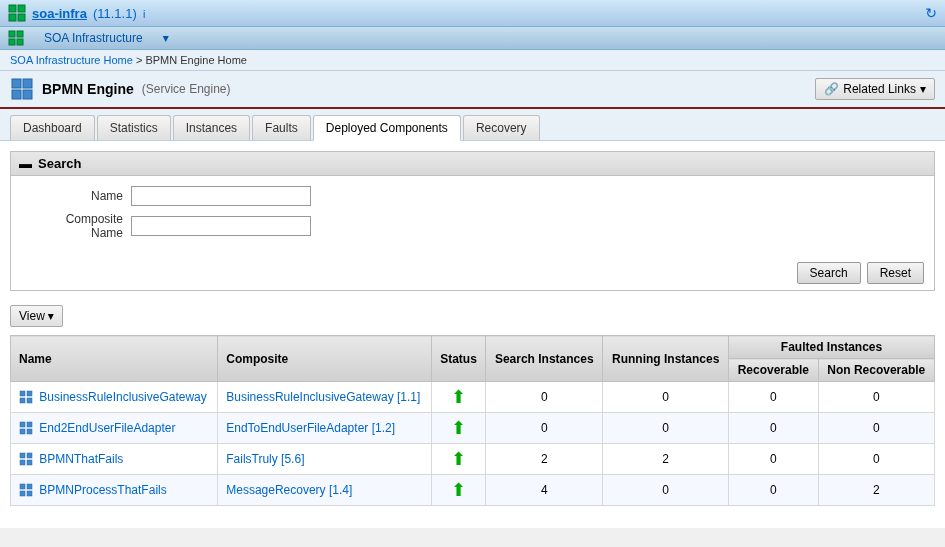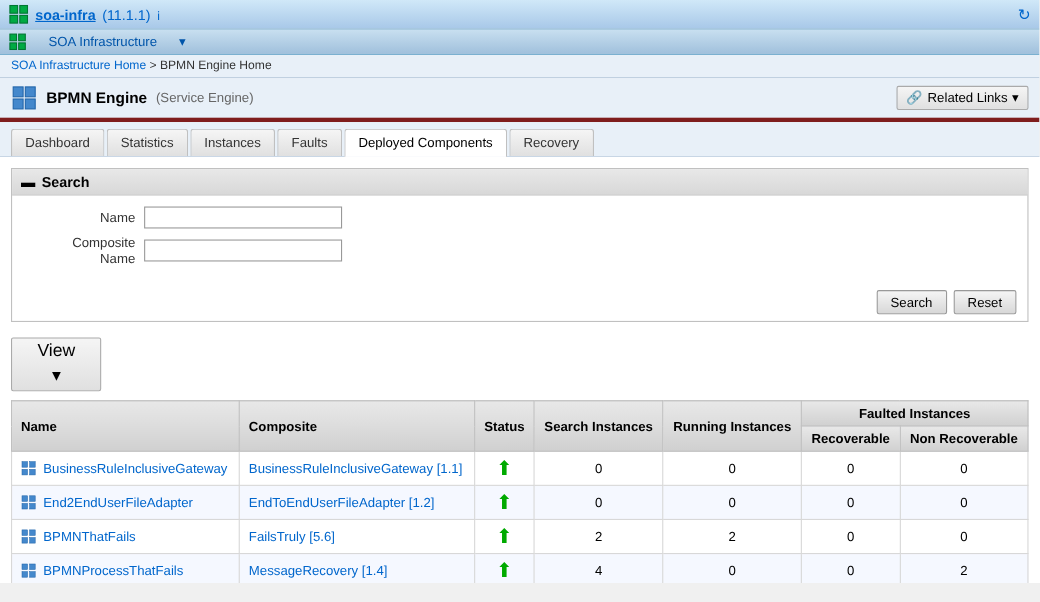--- a/index.html
+++ b/index.html
@@ -16,21 +16,21 @@
     
     
     .soa-nav { background: linear-gradient(to bottom, #c8dff0, #a0c0dc); padding: 3px 8px; display: flex; align-items: center; border-bottom: 1px solid #7ab0d0; }
     .soa-nav-item { color: #0055aa; font-size: 12px; display: flex; align-items: center; gap: 20px; cursor: pointer; }
     
     
     .breadcrumb { padding: 4px 10px; font-size: 11px; color: #333; background: #e8f0f8; border-bottom: 1px solid #c0d0e0; }
     .breadcrumb a { color: #0066cc; text-decoration: none; }
     
     
-    .page-header { padding: 6px 10px; background: #e8f0f8; border-bottom: 4px solid #7f1d1d; display: flex; align-items: center; justify-content: space-between; }
+    .page-header { padding: 6px 10px; background: #e8f0f8; border-bottom: 2px solid #7f1d1d; display: flex; align-items: center; justify-content: space-between; }
     .page-header-left { display: flex; align-items: center; gap: 8px; }
     .engine-icon { width: 24px; height: 24px; display: flex; align-items: center; justify-content: center; }
     .page-title { font-size: 14px; font-weight: bold; color: #000; }
     .page-subtitle { font-size: 12px; color: #666; }
     .related-links-btn { background: linear-gradient(to bottom, #f5f5f5, #e0e0e0); border: 1px solid #aaa; padding: 3px 8px; cursor: pointer; font-size: 12px; border-radius: 2px; display: flex; align-items: center; gap: 4px; }
     
     
     .tabs { display: flex; padding: 6px 10px 0; background: #e8f0f8; border-bottom: 1px solid #c0d0e0; }
     .tab { padding: 5px 12px; font-size: 12px; cursor: pointer; border: 1px solid #c0c0c0; border-bottom: none; background: linear-gradient(to bottom, #f5f5f5, #e0e0e0); margin-right: 2px; border-radius: 3px 3px 0 0; color: #333; }
     .tab.active { background: #fff; border-bottom: 1px solid #fff; margin-bottom: -1px; font-weight: normal; color: #000; }
@@ -43,21 +43,21 @@
     .search-header { background: linear-gradient(to bottom, #e8e8e8, #d8d8d8); padding: 4px 8px; display: flex; align-items: center; gap: 6px; cursor: pointer; font-weight: bold; font-size: 13px; border-bottom: 1px solid #c0c0c0; }
     .search-body { padding: 10px 20px; }
     .form-row { display: flex; align-items: center; margin-bottom: 6px; }
     .form-label { width: 100px; text-align: right; padding-right: 8px; font-size: 12px; color: #333; }
     .form-input { border: 1px solid #999; padding: 2px 4px; font-size: 12px; width: 180px; height: 20px; }
     .search-actions { display: flex; justify-content: flex-end; gap: 6px; padding: 6px 10px; }
     .btn { background: linear-gradient(to bottom, #f5f5f5, #d8d8d8); border: 1px solid #999; padding: 3px 12px; cursor: pointer; font-size: 12px; border-radius: 2px; }
     
     
     .table-toolbar { padding: 4px 0; display: flex; align-items: center; gap: 4px; margin-bottom: 4px; }
-    .view-btn { background: linear-gradient(to bottom, #f5f5f5, #e0e0e0); border: 1px solid #aaa; padding: 3px 23px; cursor: pointer; font-size: 16px; border-radius: 2px; display: flex; align-items: center; gap: 3px; flex-direction: column; }
+    .view-btn { background: linear-gradient(to bottom, #f5f5f5, #e0e0e0); border: 1px solid #aaa; padding: 3px 8px; cursor: pointer; font-size: 12px; border-radius: 2px; display: flex; align-items: center; gap: 3px; }
     
     
     .data-table { width: 100%; border-collapse: collapse; font-size: 12px; }
     .data-table th { background: linear-gradient(to bottom, #e8e8e8, #d0d0d0); border: 1px solid #c0c0c0; padding: 4px 8px; text-align: center; font-weight: bold; color: #000; }
     .data-table th.left { text-align: left; }
     .data-table td { border: 1px solid #d8d8d8; padding: 4px 8px; text-align: center; vertical-align: middle; margin-top: 36px; }
     .data-table td.left { text-align: left; }
     .data-table tr:nth-child(even) { background: #f5f8ff; }
     .data-table a { color: #0066cc; text-decoration: none; }
   </style>

